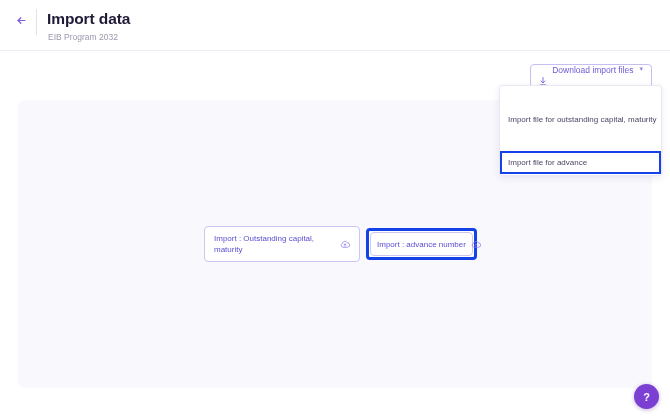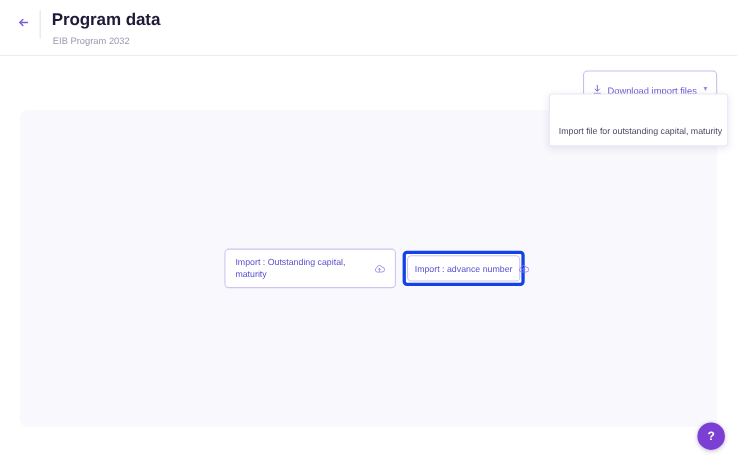--- a/index.html
+++ b/index.html
@@ -81,21 +81,20 @@
     height: 49px;
     background: #ffffff;
   }
 
   .download-btn {
     position: absolute;
     right: 18px;
     top: 13px;
     height: 35px;
     display: flex;
-    align-items: center;
     gap: 5px;
     padding: 0 8px;
     border: 1px solid #c9bdf0;
     border-radius: 4px;
     background: #ffffff;
     color: #6f5bd4;
     font-size: 8.5px;
     cursor: pointer;
     white-space: nowrap;
   }
@@ -221,21 +220,21 @@
 <div class="header">
   <div class="header-inner">
     <div class="back-arrow">
       <svg width="11" height="11" viewBox="0 0 16 16" fill="none" stroke="currentColor" stroke-width="1.8" stroke-linecap="round" stroke-linejoin="round">
         <line x1="13" y1="8" x2="3" y2="8"></line>
         <polyline points="7,4 3,8 7,12"></polyline>
       </svg>
     </div>
     <div class="header-divider"></div>
     <div class="title-block">
-      <div class="page-title">Program data</div>
+      <div class="page-title">Import data</div>
       <div class="page-subtitle">EIB Program 2032</div>
     </div>
   </div>
 </div>
 
 <div class="toolbar">
   <div class="download-btn">
     <span class="dl-icon">
       <svg width="8" height="9" viewBox="0 0 14 16" fill="none" stroke="currentColor" stroke-width="1.5" stroke-linecap="round" stroke-linejoin="round">
         <line x1="7" y1="1" x2="7" y2="10"></line>
@@ -243,20 +242,21 @@
         <line x1="2" y1="14" x2="12" y2="14"></line>
       </svg>
     </span>
     <span>Download import files</span>
     <span class="caret">▾</span>
   </div>
 </div>
 
 <div class="dropdown">
   <div class="dropdown-item">Import file for outstanding capital, maturity</div>
+  <div class="dropdown-item highlighted">Import file for advance</div>
 </div>
 
 <div class="panel">
   <div class="cards">
 
     <div class="import-card card-a">
       <span class="card-label">Import : Outstanding capital, maturity</span>
       <span class="cloud-icon">
         <svg width="10" height="9" viewBox="0 0 20 16" fill="none" stroke="currentColor" stroke-width="1.4" stroke-linecap="round" stroke-linejoin="round">
           <path d="M5 13.5A4 4 0 0 1 5 6a5 5 0 0 1 9.6-1.2A3.6 3.6 0 0 1 15.5 13.5z"></path>

